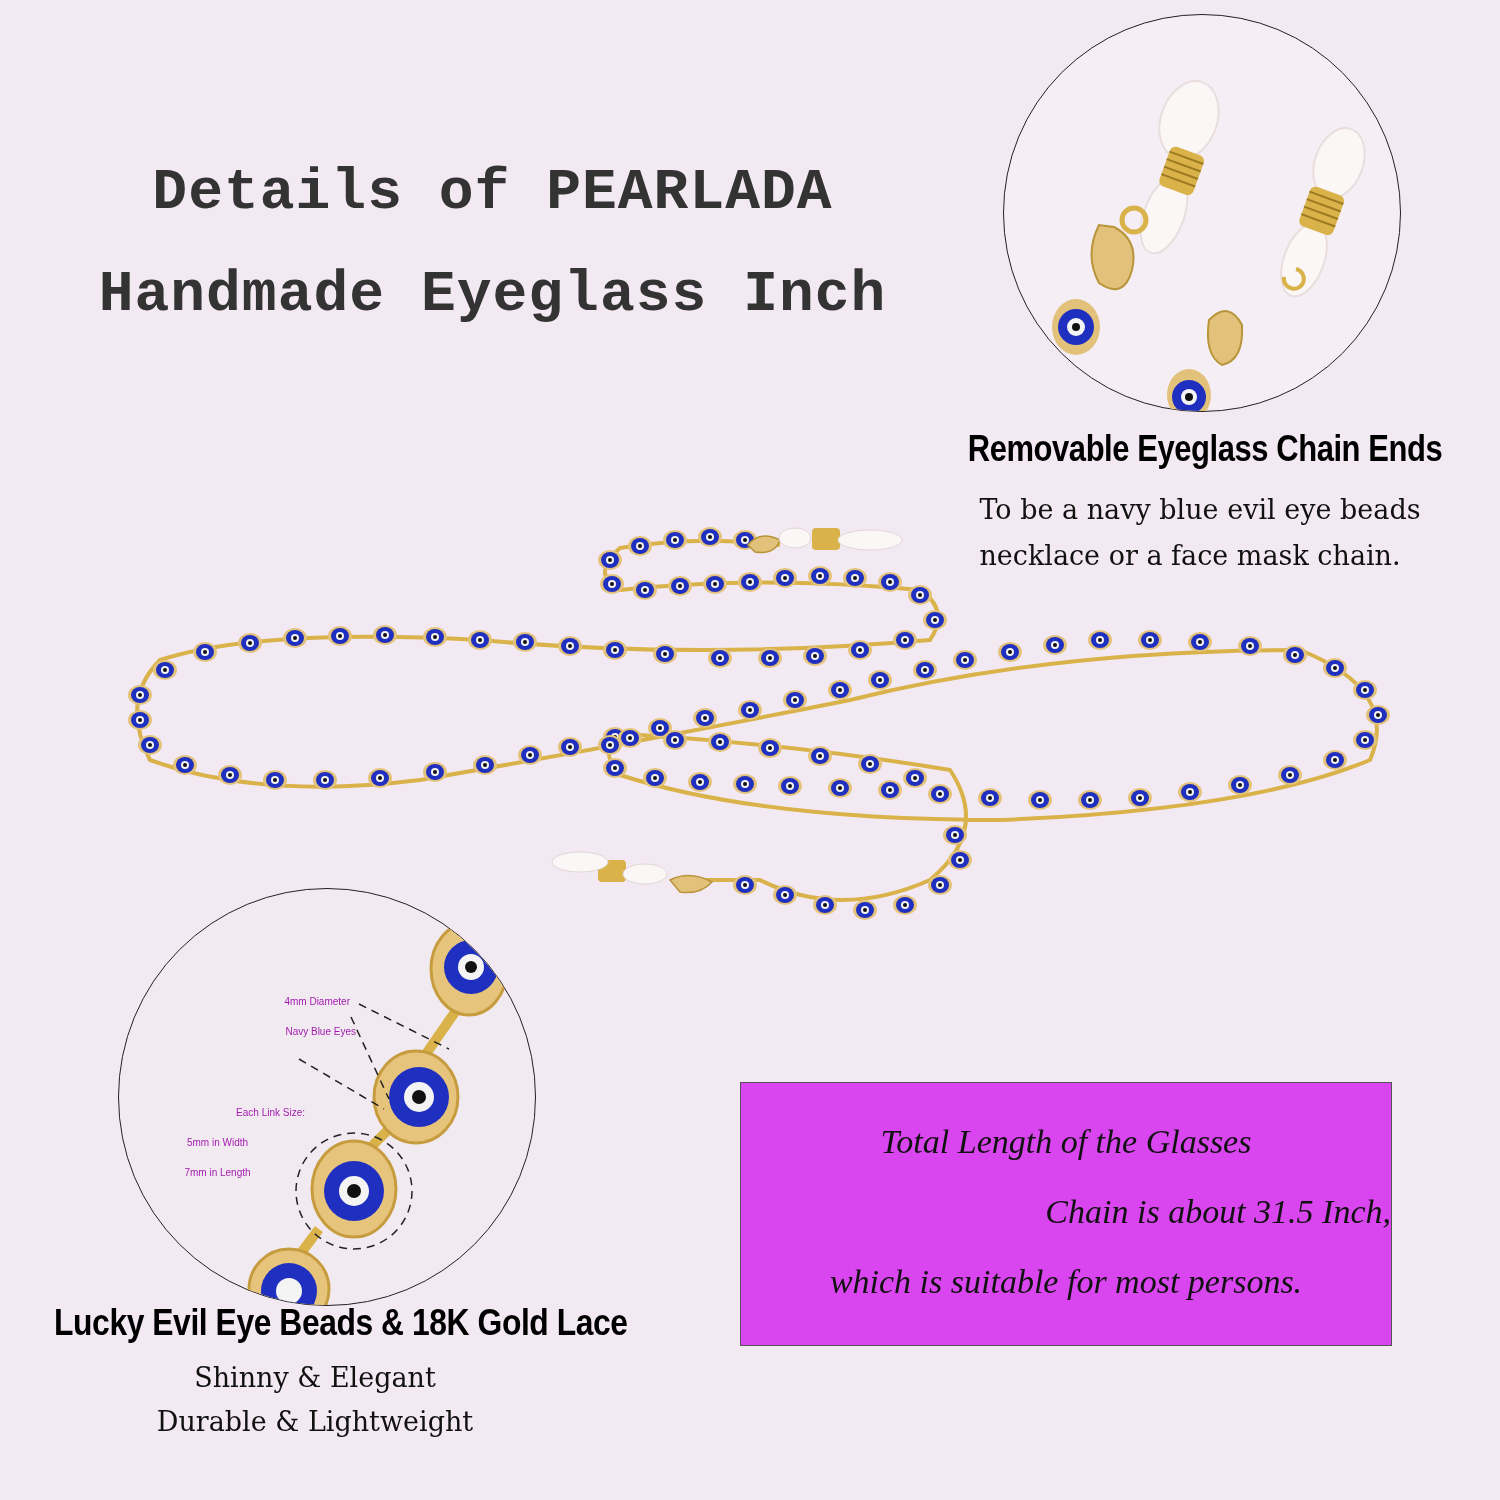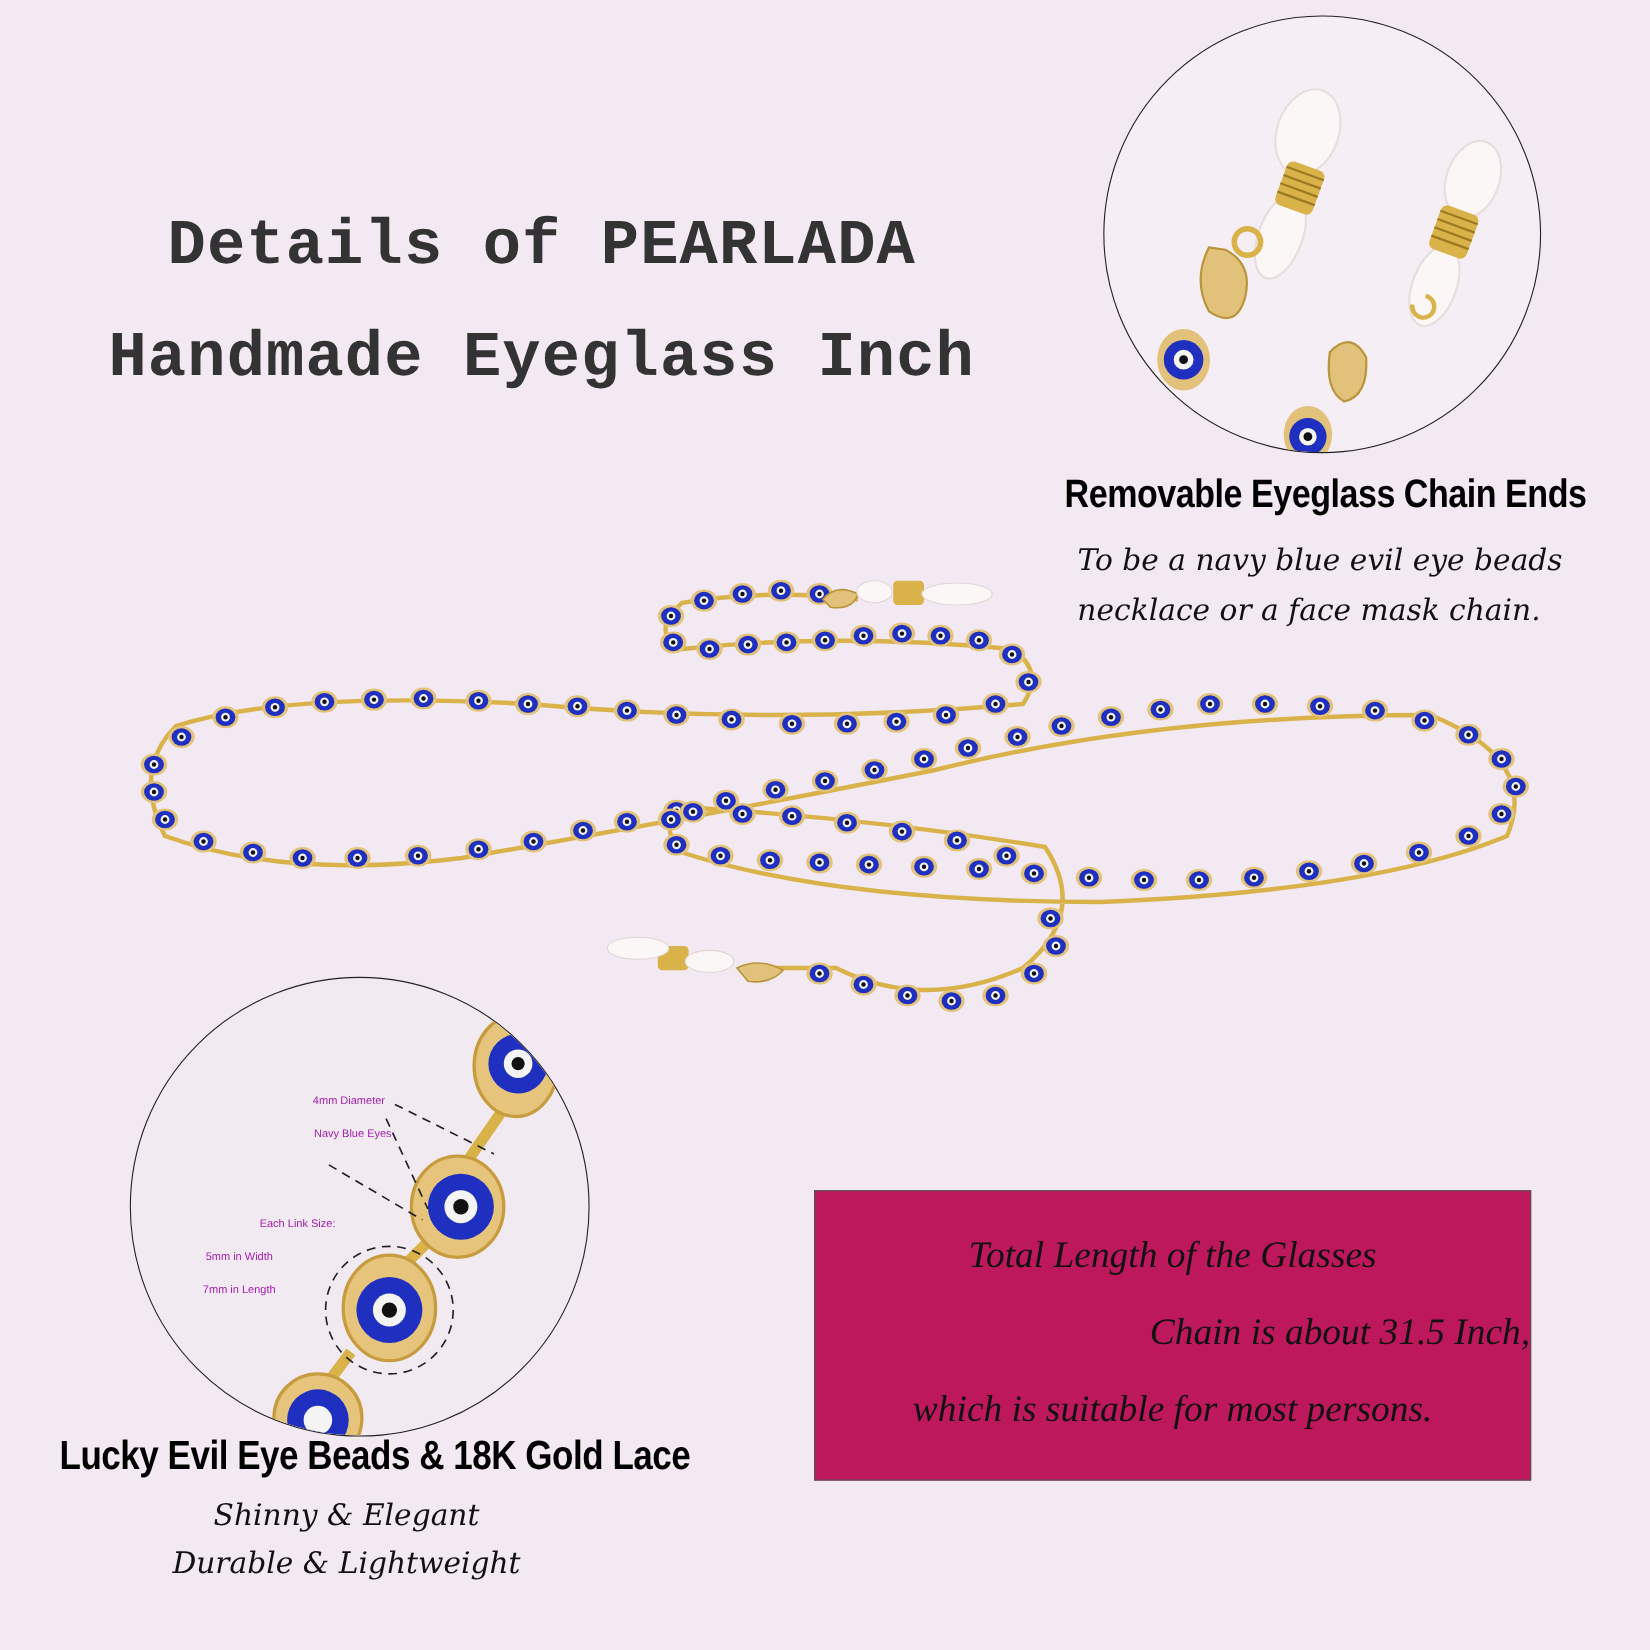--- a/index.html
+++ b/index.html
@@ -1,22 +1,22 @@
 <!DOCTYPE html>
 <html><head>
 <meta charset="utf-8">
 <style>
   html, body { margin:0; padding:0; }
   body { width:1500px; height:1500px; background:#f3e9f2; position:relative; overflow:hidden; font-family:"Liberation Sans", sans-serif; }
-  .title-line { position:absolute; left:0; width:985px; text-align:center; font-family:"Liberation Mono", monospace; font-weight:bold; font-size:58px; color:#333; letter-spacing:1px;margin-top:32px; }
+  .title-line { position:absolute; left:0; width:985px; text-align:center; font-family:"Liberation Mono", monospace; font-weight:bold; font-size:58px; color:#333; letter-spacing:1px; }
   .circle { position:absolute; border:1.5px solid #222; border-radius:50%; background:#f6eef5; overflow:hidden; }
   .heading-bold { position:absolute; font-family:"Liberation Sans", sans-serif; font-weight:bold; color:#000; letter-spacing:-0.5px; transform:scaleX(0.86); transform-origin:center; white-space:nowrap; text-align:center; }
-  .script { position:absolute; font-family:"DejaVu Serif", serif; font-style:italic; color:#111; text-align:center; white-space:nowrap; }
+  .script { position:absolute; font-family:"DejaVu Serif", serif; color:#111; text-align:center; white-space:nowrap; }
   .small-label { position:absolute; font-family:Liberation Sans, sans-serif; font-size:10px; color:#a21caf; white-space:nowrap; text-align:right; }
-  .info-box { position:absolute; left:740px; top:1082px; width:652px; height:264px; border:1.5px solid #555; background:#be185d; box-sizing:border-box; }
+  .info-box { position:absolute; left:740px; top:1082px; width:652px; height:264px; border:1.5px solid #555; background:#d946ef; box-sizing:border-box; }
   .info-line { position:absolute; left:0; width:100%; text-align:center; font-family:"Liberation Serif", serif; font-style:italic; font-size:34px; color:#111; }
   svg { position:absolute; left:0; top:0; }
 </style>
 </head>
 <body>
 
 <div class="title-line" style="top:160px;">Details of PEARLADA</div>
 <div class="title-line" style="top:262px;">Handmade Eyeglass Inch</div>
 
 <div class="circle" style="left:1003px; top:14px; width:396px; height:396px;">

